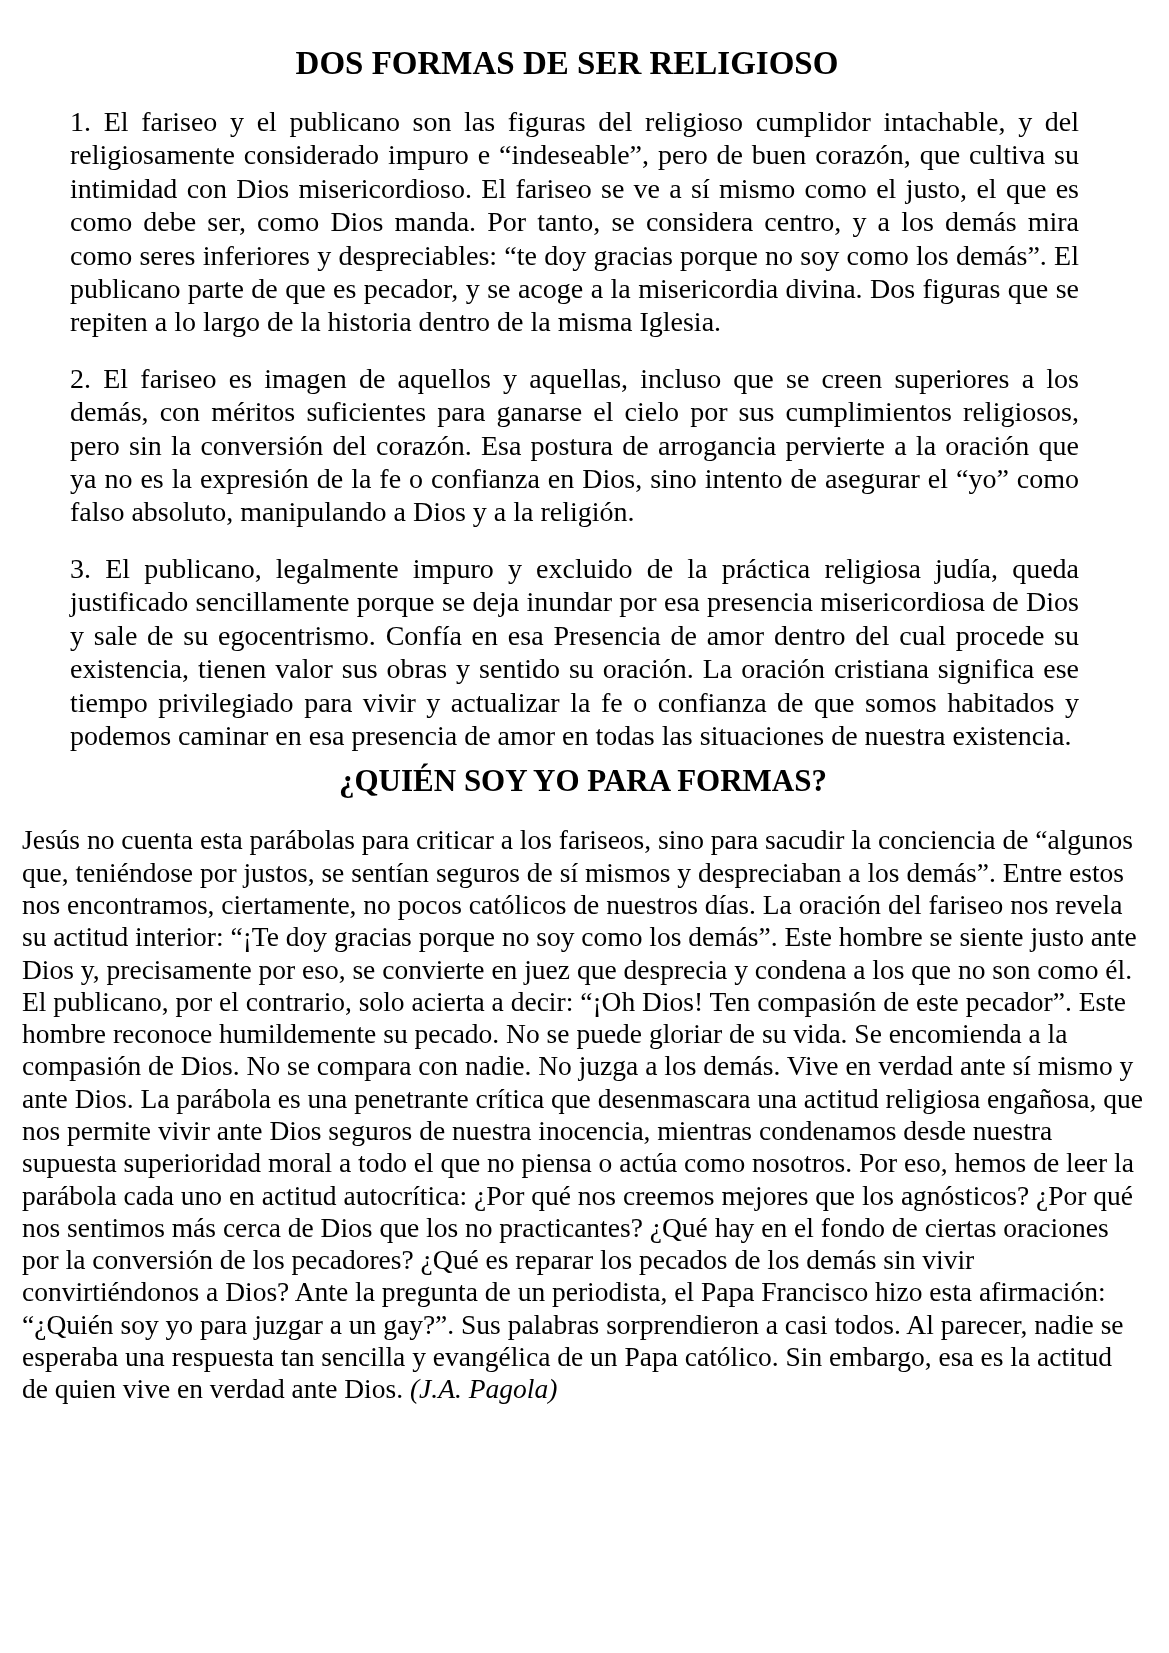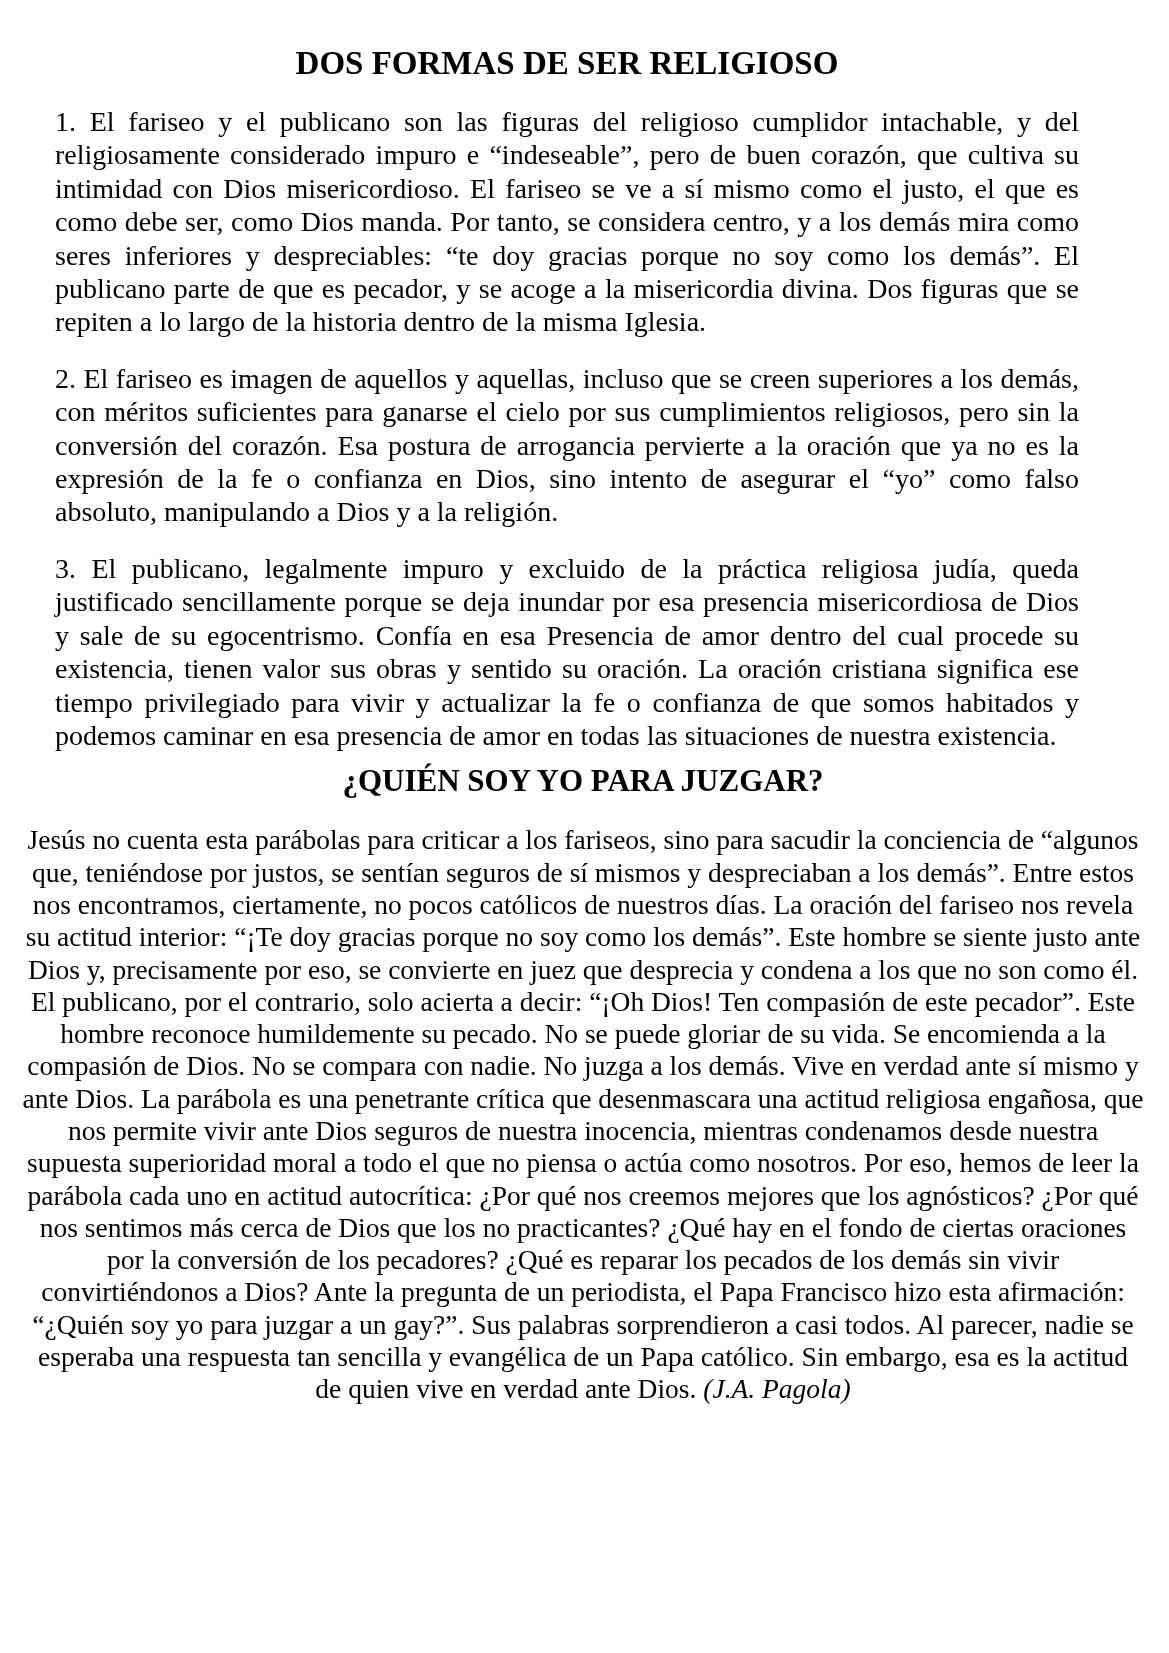--- a/index.html
+++ b/index.html
@@ -27,41 +27,41 @@
   .article-1 .doc-title {
     font-size: 33px;
     line-height: 38px;
     font-weight: bold;
     text-align: center;
     margin: 0;
   }
   .article-1 p.justified {
     text-align: justify;
     text-justify: inter-word;
-    margin: 23px 0 0 0;
+    margin: 23px 0 0 15px;
   }
   .article-1 .attribution {
     text-align: right;
     margin: 0 32px 0 0;
   }
   .article-2 {
     box-sizing: border-box;
     padding: 0 25px 0 22px;
     font-size: 27.5px;
     line-height: 32.3px;
   }
   .article-2 .doc-subtitle {
     font-size: 31px;
     line-height: 36px;
     font-weight: bold;
     text-align: center;
     margin: 11px 0 0 0;
   }
   .article-2 p.body-text {
-    text-align: center;
+    text-align: left;
     margin: 25px 0 0 0;
   }
   .article-2 em {
     font-style: italic;
   }
 </style>
 </head>
 <body>
 
 <div class="page">
@@ -71,18 +71,18 @@
 
     <p class="justified">1. El fariseo y el publicano son las figuras del religioso cumplidor intachable, y del religiosamente considerado impuro e “indeseable”, pero de buen corazón, que cultiva su intimidad con Dios misericordioso. El fariseo se ve a sí mismo como el justo, el que es como debe ser, como Dios manda. Por tanto, se considera centro, y a los demás mira como seres inferiores y despreciables: “te doy gracias porque no soy como los demás”. El publicano parte de que es pecador, y se acoge a la misericordia divina. Dos figuras que se repiten a lo largo de la historia dentro de la misma Iglesia.</p>
 
     <p class="justified">2. El fariseo es imagen de aquellos y aquellas, incluso que se creen superiores a los demás, con méritos suficientes para ganarse el cielo por sus cumplimientos religiosos, pero sin la conversión del corazón. Esa postura de arrogancia pervierte a la oración que ya no es la expresión de la fe o confianza en Dios, sino intento de asegurar el “yo” como falso absoluto, manipulando a Dios y a la religión.</p>
 
     <p class="justified">3. El publicano, legalmente impuro y excluido de la práctica religiosa judía, queda justificado sencillamente porque se deja inundar por esa presencia misericordiosa de Dios y sale de su egocentrismo. Confía en esa Presencia de amor dentro del cual procede su existencia, tienen valor sus obras y sentido su oración. La oración cristiana significa ese tiempo privilegiado para vivir y actualizar la fe o confianza de que somos habitados y podemos caminar en esa presencia de amor en todas las situaciones de nuestra existencia.</p>
 
   </section>
 
   <section class="article-2">
-    <h2 class="doc-subtitle">¿QUIÉN SOY YO PARA JUZGAR?</h2>
+    <h2 class="doc-subtitle">¿QUIÉN SOY YO PARA FORMAS?</h2>
 
     <p class="body-text"><span>Jesús no cuenta esta parábolas para criticar a los fariseos, sino para sacudir la conciencia de “algunos que, teniéndose por justos, se sentían seguros de sí mismos y despreciaban a los demás”. Entre estos nos encontramos, ciertamente, no pocos católicos de nuestros días. La oración del fariseo nos revela su actitud interior: “¡Te doy gracias porque no soy como los demás”. Este hombre se siente justo ante Dios y, precisamente por eso, se convierte en juez que desprecia y condena a los que no son como él. El publicano, por el contrario, solo acierta a decir: “¡Oh Dios! Ten compasión de este pecador”. Este hombre reconoce humildemente su pecado. No se puede gloriar de su vida. Se encomienda a la compasión de Dios. No se compara con nadie. No juzga a los demás. Vive en verdad ante sí mismo y ante Dios. La parábola es una penetrante crítica que desenmascara una actitud religiosa engañosa, que nos permite vivir ante Dios seguros de nuestra inocencia, mientras condenamos desde nuestra supuesta superioridad moral a todo el que no piensa o actúa como nosotros. Por eso, hemos de leer la parábola cada uno en actitud autocrítica: ¿Por qué nos creemos mejores que los agnósticos? ¿Por qué nos sentimos más cerca de Dios que los no practicantes? ¿Qué hay en el fondo de ciertas oraciones por la conversión de los pecadores? ¿Qué es reparar los pecados de los demás sin vivir convirtiéndonos a Dios? Ante la pregunta de un periodista, el Papa Francisco hizo esta afirmación: “¿Quién soy yo para juzgar a un gay?”. Sus palabras sorprendieron a casi todos. Al parecer, nadie se esperaba una respuesta tan sencilla y evangélica de un Papa católico. Sin embargo, esa es la actitud de quien vive en verdad ante Dios. </span><em>(J.A. Pagola)</em></p>
   </section>
 
 </div>
 
 </body></html>

